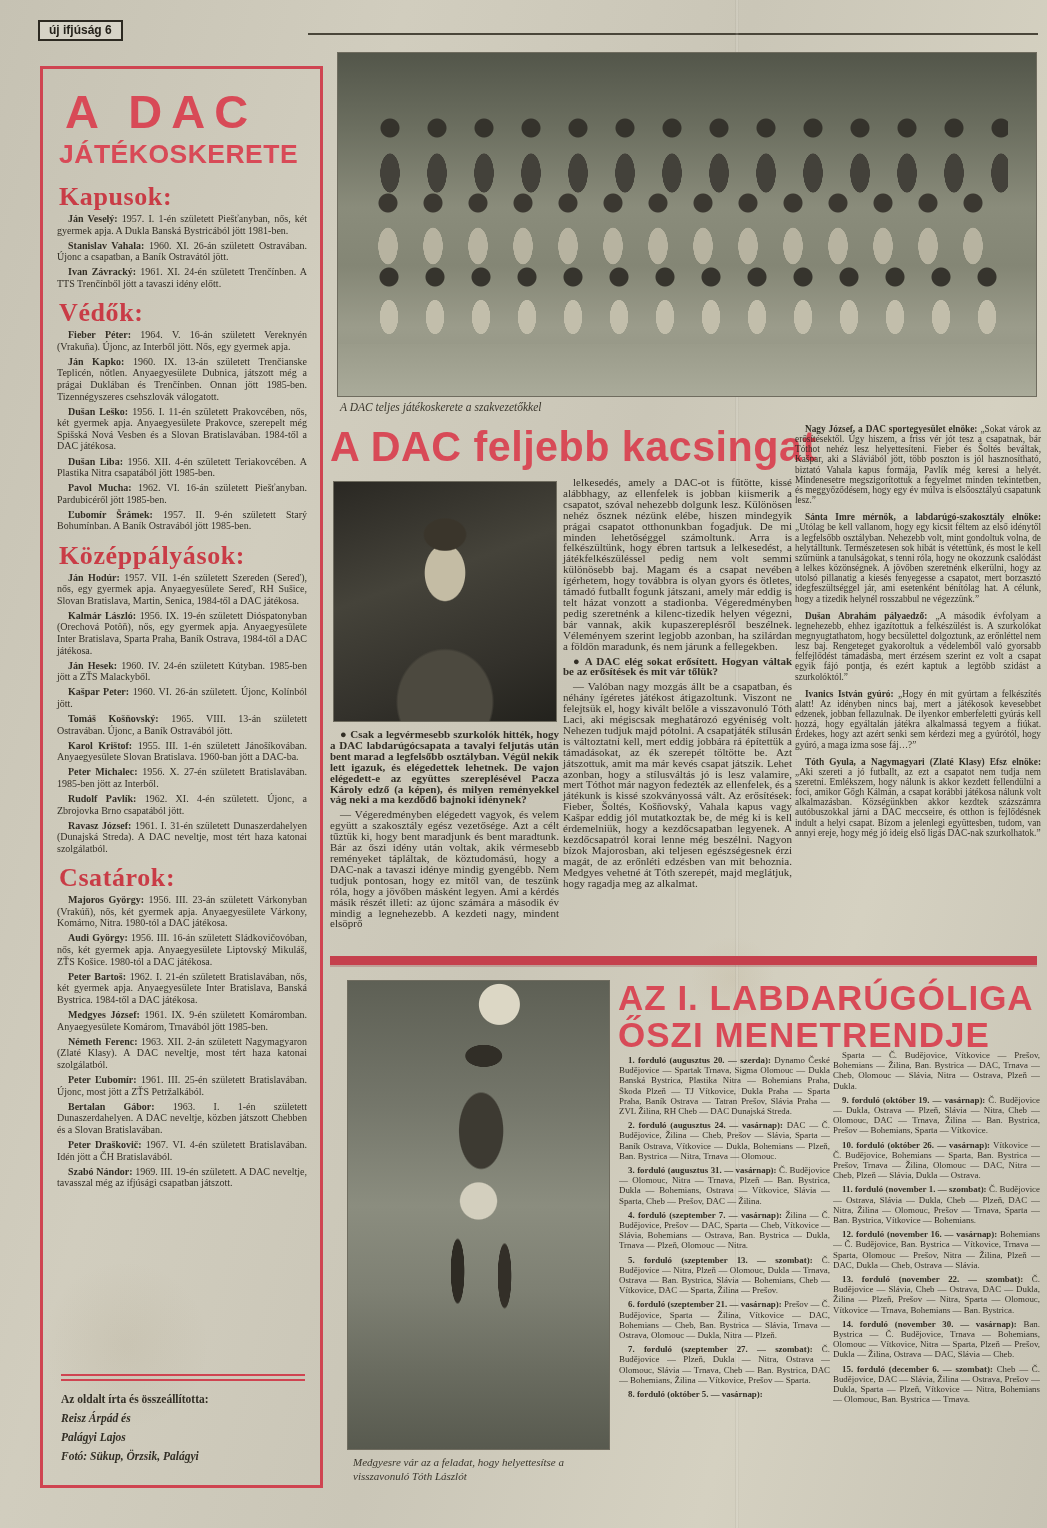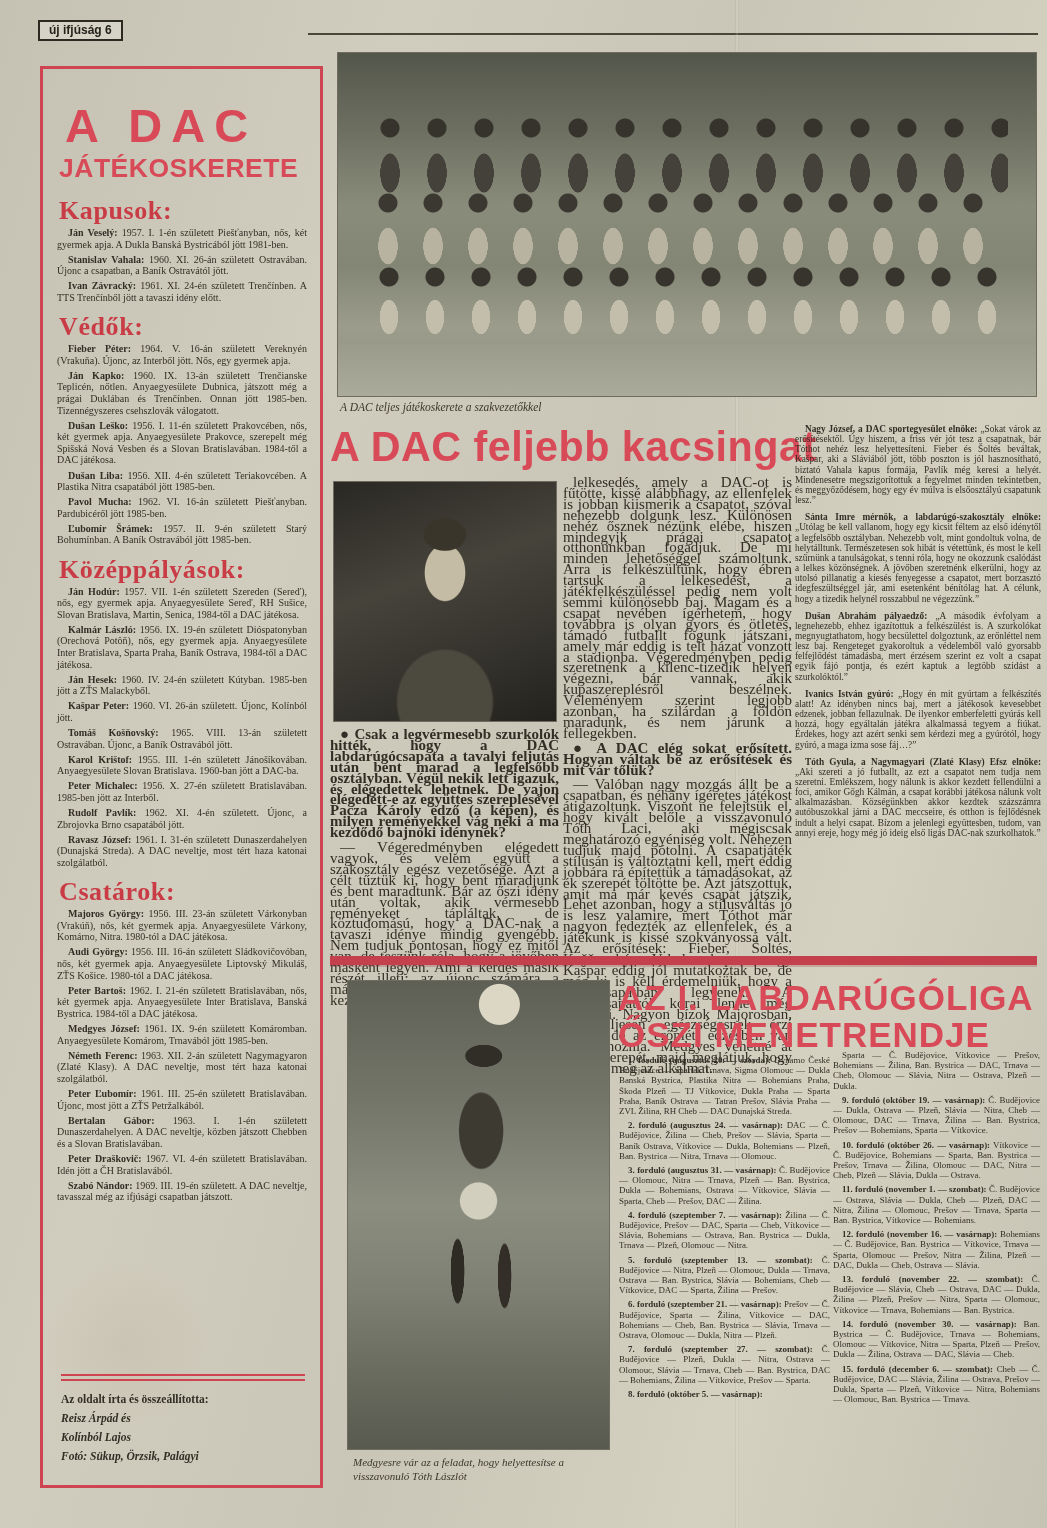--- a/index.html
+++ b/index.html
@@ -16,21 +16,21 @@
       radial-gradient(circle 40px at 84% 82%, rgba(140,110,60,.10), transparent 70%);
   }
   .crease{position:absolute;top:0;bottom:0;width:4px;left:735px;
     background:linear-gradient(90deg,rgba(60,55,40,.10),rgba(255,255,250,.18),rgba(60,55,40,.07));}
   
   .masthead-box{position:absolute;left:38px;top:20px;border:2px solid #2c2921;padding:1px 9px 2px 9px;
     font-family:"Liberation Sans",sans-serif;font-weight:bold;font-size:12px;color:#24211a;background:rgba(255,255,250,.25);}
   .masthead-line{position:absolute;left:308px;top:33px;width:730px;border-top:2px solid #4a463a;}
   
   .red-box{position:absolute;left:40px;top:66px;width:283px;height:1422px;border:3.5px solid #cf4451;
-    box-sizing:border-box;padding:28px 13px 12px 14px;display:flex;flex-direction:column;overflow:hidden;}
+    box-sizing:border-box;padding:14px 13px 12px 14px;display:flex;flex-direction:column;overflow:hidden;}
   .la-title1{font-family:"Liberation Sans",sans-serif;font-weight:bold;color:#d84a57;
     font-size:47px;line-height:46px;letter-spacing:9px;margin:6px 0 2px 8px;}
   .la-title2{font-family:"Liberation Sans",sans-serif;font-weight:bold;color:#d84a57;
     font-size:26.5px;line-height:30px;letter-spacing:.5px;margin:2px 0 8px 2px;}
   .sec-head{font-family:"Liberation Serif",serif;font-weight:bold;color:#c93c46;
     font-size:26px;line-height:22px;margin:9px 0 5px 2px;letter-spacing:.6px;}
   .plist .para{margin:0 0 3.5px 0;font-size:10px;line-height:11.6px;text-align:justify;text-indent:11px;}
   .plist .pname{font-weight:bold;}
   .double-rule{border-top:2px solid #cf4451;border-bottom:2px solid #cf4451;height:3px;margin:14px 2px 0 2px;}
   .credits{margin-top:auto;padding:12px 2px 4px 4px;}
@@ -57,21 +57,21 @@
       radial-gradient(ellipse 15px 28px at 23px 52px,#c2beab 0 60%,transparent 62%);
     background-size:46px 92px;}
   .t-ground{position:absolute;left:0;right:0;bottom:0;height:52px;background:linear-gradient(#9a9b8a,#aaab9a);}
   .photo-caption{position:absolute;left:340px;top:401px;width:560px;font-style:italic;
     font-size:11.5px;line-height:13px;color:#3a362c;}
   
   .main-title{position:absolute;left:330px;top:423px;width:440px;margin:0;
     font-family:"Liberation Sans",sans-serif;font-weight:bold;color:#d84a57;
     font-size:43px;line-height:46px;letter-spacing:.5px;white-space:nowrap;transform:scaleX(.96);transform-origin:left;}
   .acol{position:absolute;box-sizing:border-box;}
-  .acol .para{margin:0 0 4px 0;font-size:15px;line-height:10.9px;text-align:justify;text-indent:10px;}
+  .acol .para{margin:0 0 4px 0;font-size:11px;line-height:10.9px;text-align:justify;text-indent:10px;}
   .acol .lead{font-weight:bold;}
   .col1{left:330px;top:480px;width:229px;}
   .col2{left:563px;top:477px;width:229px;}
   .col3{left:795px;top:424px;width:246px;}
   .col3 .para{font-size:9.3px;line-height:10.15px;margin:0 0 7px 0;}
   .portrait{position:absolute;left:333px;top:481px;width:224px;height:241px;margin:0;
     border:1px solid #6f6c5f;box-sizing:border-box;
     background:
       radial-gradient(ellipse 34px 26px at 50% 22%, #3a352b 0 60%, transparent 65%),
       radial-gradient(ellipse 33px 46px at 50% 38%, #c4bca4 0 60%, transparent 63%),
@@ -185,21 +185,21 @@
   <p class="para"><b class="pname">Peter Draškovič:</b><span> 1967. VI. 4-én született Bratislavában. Idén jött a ČH Bratislavából.</span></p>
 
   <p class="para"><b class="pname">Szabó Nándor:</b><span> 1969. III. 19-én született. A DAC neveltje, tavasszal még az ifjúsági csapatban játszott.</span></p>
 </div>
     </section>
 
     <div class="credits">
       <div class="double-rule" style="margin:0 0 12px 0;"></div>
       <p>Az oldalt írta és összeállította:</p>
       <p class="bi">Reisz Árpád és</p>
-      <p class="bi">Kolínból Lajos</p>
+      <p class="bi">Palágyi Lajos</p>
       <p class="bi">Fotó: Sükup, Örzsik, Palágyi</p>
     </div>
   </aside>
 
   <figure class="team-photo">
     <div class="t-row t-row1"></div>
     <div class="t-row t-row2"></div>
     <div class="t-row t-row3"></div>
     <div class="t-ground"></div>
   </figure>

